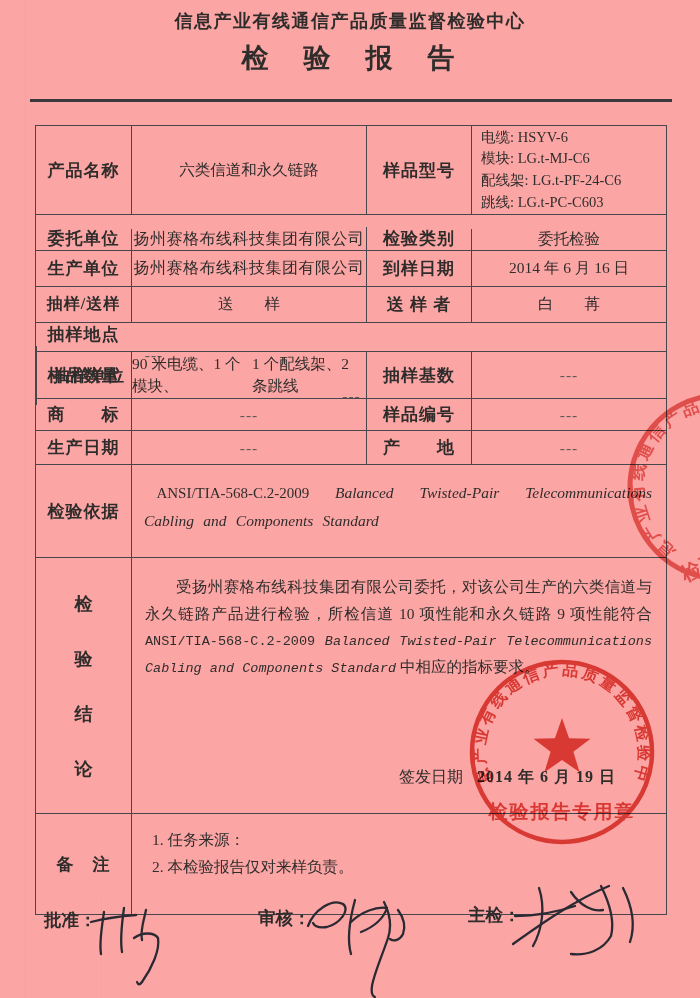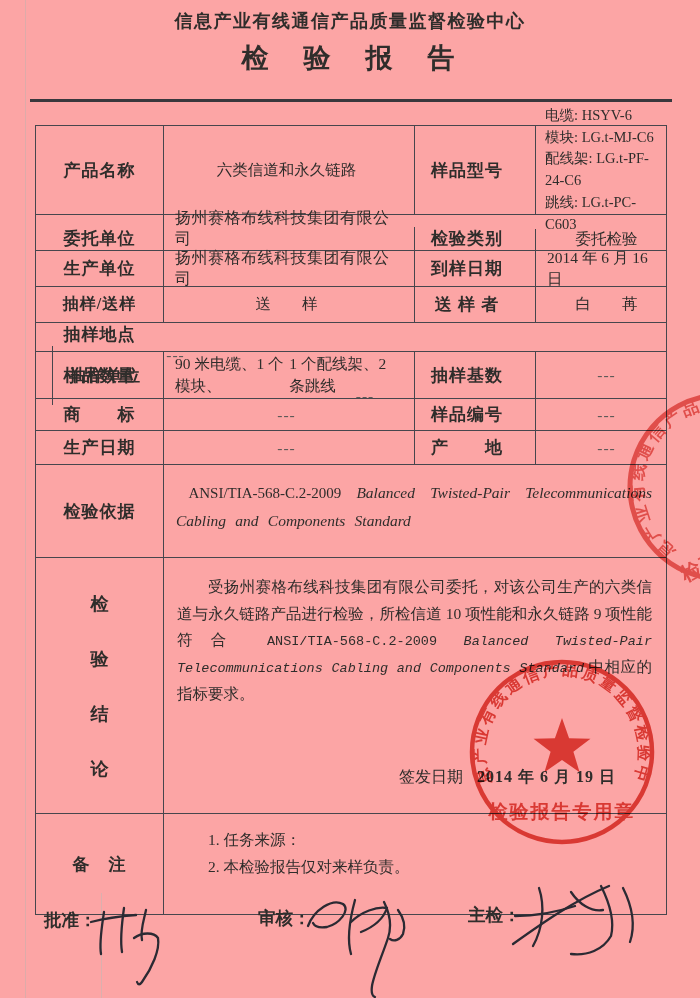--- a/index.html
+++ b/index.html
@@ -21,29 +21,29 @@
     padding:0 56px 0 38px;display:flex;justify-content:space-between;
     font-size:17px;font-weight:600;letter-spacing:.5px;}
   .head-rule{position:absolute;top:99px;left:30px;width:642px;height:3px;background:#39383d;}
 
   
   .doc-table{position:absolute;left:35px;top:125px;width:632px;box-sizing:border-box;
     border:1.6px solid #47464d;background:transparent;}
   .tr{display:flex;border-top:1.5px solid #47464d;}
   .tr:first-child{border-top:none;}
   .td{border-left:1.5px solid #47464d;display:flex;align-items:center;justify-content:center;
-    box-sizing:border-box;margin-left:16px;}
+    box-sizing:border-box;}
   .td:first-child{border-left:none;}
   .c1{width:95px;flex:none;}
   .c2{width:235px;flex:none;}
   .c3{width:105px;flex:none;}
   .c4{flex:1;}
   .cwide{flex:1;}
   .lbl{font-size:17px;font-weight:700;letter-spacing:1px;}
-  .val{font-size:15.5px;padding-left:11px;}
+  .val{font-size:15.5px;}
   .company{font-size:16px;letter-spacing:.5px;}
   .dash{color:#5a5856;letter-spacing:1px;}
   .r1{height:88px;} .r2{height:35px;align-items:flex-end;} .r3{height:35px;} .r4{height:35px;}
   .r5{height:28px;flex-direction:column;} .r6{height:46px;} .r7{height:31px;} .r8{height:33px;}
   .r9{height:92px;} .r10{height:255px;} .r11{height:100px;}
   .models{flex-direction:column;align-items:flex-start;justify-content:center;
     padding-left:9px;font-size:14.5px;line-height:1.5;}
   .two-line{line-height:1.45;}
 
   .basis-content{display:block;padding:14px 14px 0 12px;font-size:15.5px;line-height:1.8;
@@ -57,21 +57,21 @@
   .concl-content{display:block;position:relative;padding:16px 14px 0 13px;
     font-size:15.5px;line-height:1.72;text-align:justify;}
   .concl-content p{margin:0;text-indent:2em;}
   .mono-code{font-family:"Liberation Mono","DejaVu Sans Mono",monospace;font-size:13.5px;}
   .mono-ital{font-family:"Liberation Mono","DejaVu Sans Mono",monospace;
     font-style:italic;font-size:13.5px;}
   .sign-date{position:absolute;right:50px;bottom:22px;font-size:16px;white-space:nowrap;}
   .sign-date .d-label{margin-right:14px;}
   .sign-date .d-value{font-weight:700;letter-spacing:1px;}
 
-  .remarks-content{display:block;padding:12px 10px 0 44px;font-size:15.5px;line-height:1.75;}
+  .remarks-content{display:block;padding:12px 10px 0 20px;font-size:15.5px;line-height:1.75;}
   .remarks-content .ln2{margin-left:16px;}
 
   
   .stamp-main{position:absolute;left:462px;top:652px;opacity:.9;mix-blend-mode:multiply;}
   .stamp-edge{position:absolute;left:612px;top:372px;opacity:.72;mix-blend-mode:multiply;}
 
   
   .sig-label{position:absolute;font-size:17.5px;font-weight:700;}
   .lab-approve{left:44px;top:908px;}
   .lab-review{left:258px;top:906px;}

